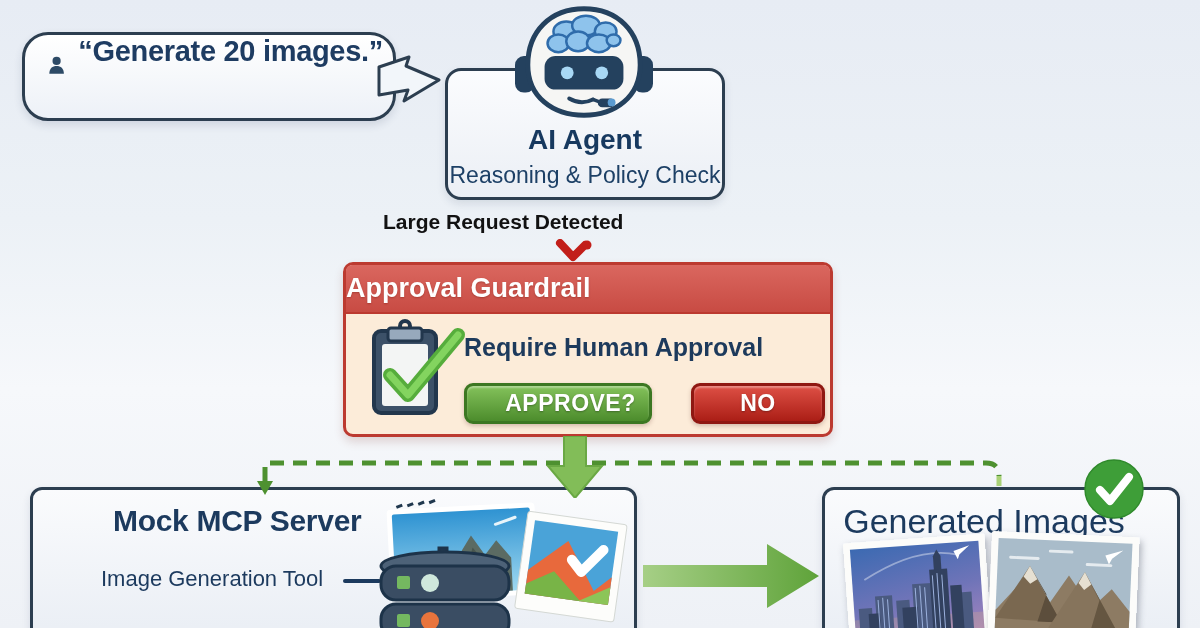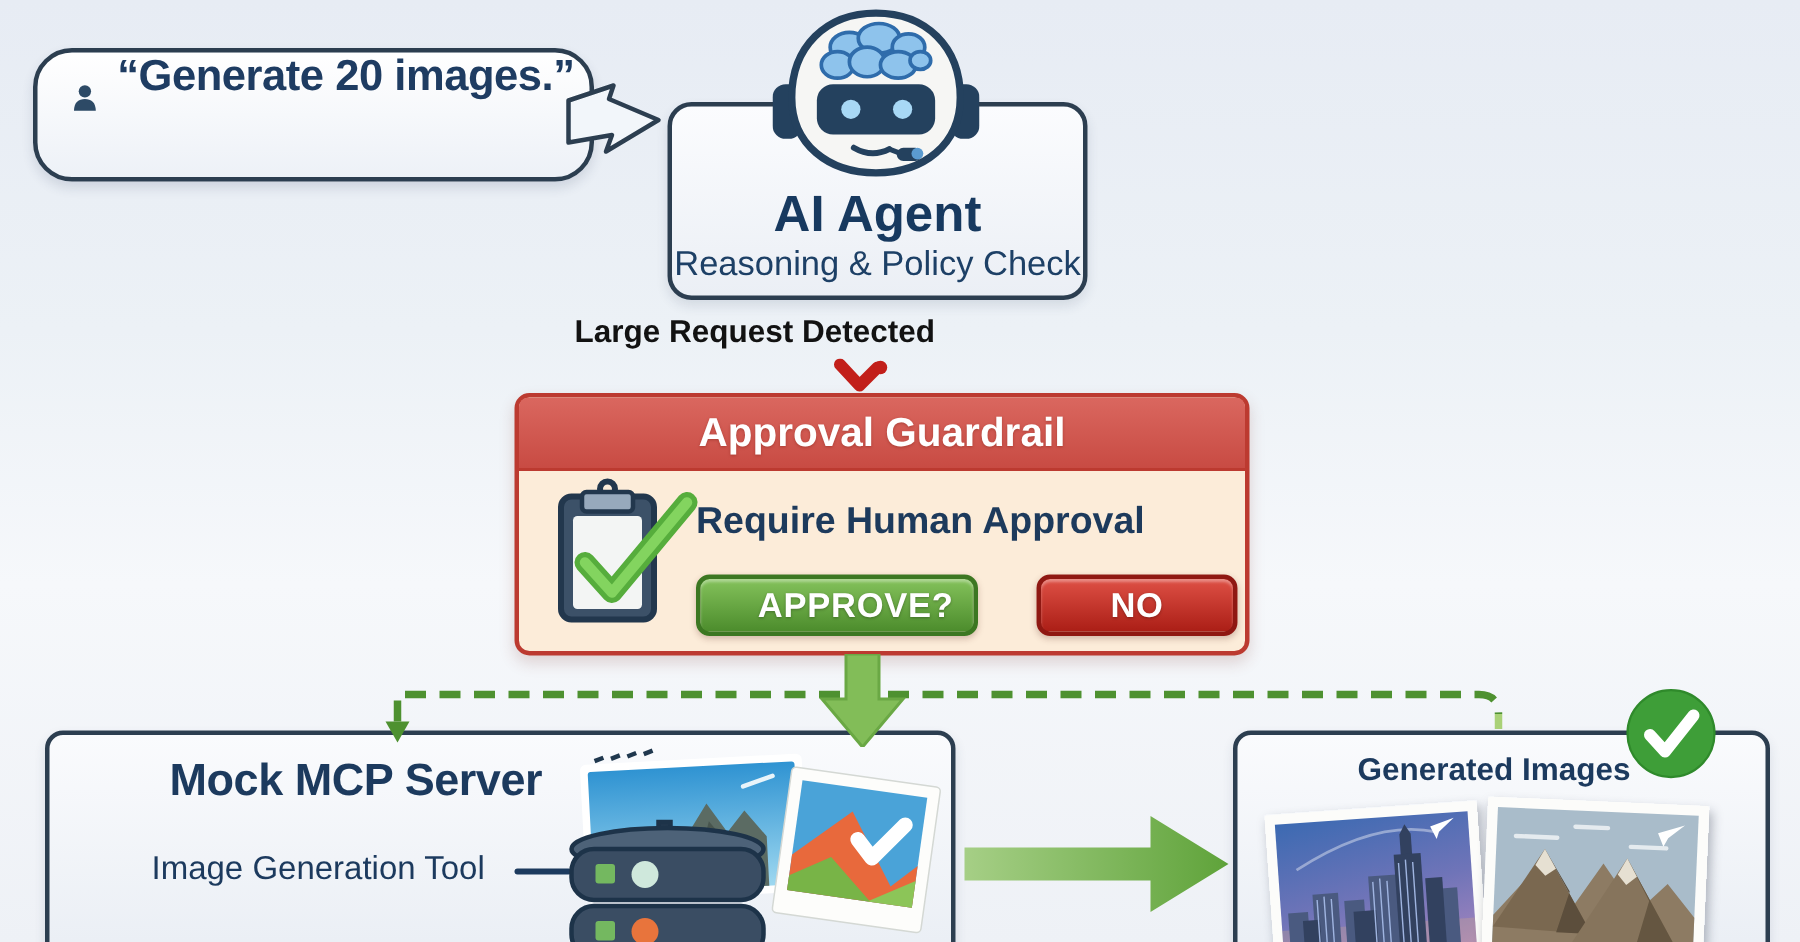--- a/index.html
+++ b/index.html
@@ -11,32 +11,32 @@
   
   .bubble{left:22px;top:32px;width:374px;height:89px;border:3px solid #2c3e50;border-radius:26px;
     background:linear-gradient(180deg,#ffffff,#edf1f7);box-shadow:0 4px 8px rgba(40,60,90,.14);
     display:flex;align-items:flex-start;gap:14px;padding:0 10px 0 24px;box-sizing:border-box;}
   .bubble-text{font-size:29px;font-weight:bold;color:#1e3c62;letter-spacing:-.3px;white-space:nowrap;}
 
   
   .agent-box{left:445px;top:68px;width:280px;height:132px;border:3px solid #2c3e50;border-radius:16px;
     background:linear-gradient(180deg,#fbfcfe,#ebeff5);box-shadow:0 4px 8px rgba(40,60,90,.12);box-sizing:border-box;}
   .robot{left:515px;top:4px;width:138px;height:116px;z-index:3;}
-  .agent-title{left:445px;top:124px;width:280px;text-align:center;font-size:34px;font-weight:bold;color:#17395f;}
+  .agent-title{left:445px;top:124px;width:280px;text-align:center;font-size:28px;font-weight:bold;color:#17395f;}
   .agent-sub{left:445px;top:162px;width:280px;text-align:center;font-size:23px;font-weight:500;color:#1d4066;}
 
   .alert-text{left:383px;top:210px;width:400px;text-align:left;font-size:21px;font-weight:600;color:#121212;}
   .alert-arrow{left:554px;top:239px;width:40px;height:24px;}
 
   
   .guardrail{left:343px;top:262px;width:490px;height:175px;border:3px solid #bc3a30;border-radius:10px;
     background:#fcecd9;box-shadow:0 5px 10px rgba(120,50,40,.18);box-sizing:border-box;overflow:visible;}
   .guardrail-header{position:absolute;left:0;top:0;right:0;height:47px;border-radius:6px 6px 0 0;
     background:linear-gradient(180deg,#da675f,#c84b43);border-bottom:2px solid #bc3a30;
-    display:flex;align-items:center;justify-content:center;}
+    display:flex;align-items:center;}
   .guardrail-title{color:#ffffff;font-size:27px;font-weight:bold;text-shadow:0 1px 2px rgba(100,20,10,.35);}
   .clipboard{position:absolute;left:20px;top:52px;width:116px;height:102px;}
   .instruction{position:absolute;left:118px;top:68px;font-size:25px;font-weight:600;color:#1d3a5c;}
   .btn{position:absolute;top:118px;height:41px;border-radius:9px;display:flex;align-items:center;justify-content:center;
     color:#fff;font-weight:bold;font-size:23px;letter-spacing:.5px;box-sizing:border-box;cursor:pointer;
     text-shadow:0 1px 2px rgba(0,0,0,.3);box-shadow:inset 0 2px 2px rgba(255,255,255,.35),0 2px 4px rgba(90,40,30,.25);}
   .btn-approve{left:118px;width:188px;background:linear-gradient(180deg,#84c25b,#4c8c2c);border:3px solid #3c7722;padding-left:25px;}
   .btn-deny{left:320px;width:134px;background:linear-gradient(180deg,#de5045,#ab1e16);border:3px solid #8f1812;margin-left:25px;}
 
   
@@ -47,21 +47,21 @@
   
   .panel{border:3px solid #2c3e50;border-radius:12px;background:linear-gradient(180deg,#fafbfd,#e7ecf3);
     box-shadow:0 4px 8px rgba(40,60,90,.12);box-sizing:border-box;}
   .mcp-box{left:30px;top:487px;width:607px;height:178px;}
   .mcp-title{position:absolute;left:80px;top:14px;font-size:30px;font-weight:bold;color:#1c3a5e;letter-spacing:-.3px;text-align:center;}
   .tool-label{position:absolute;left:68px;top:76px;font-size:22px;font-weight:400;color:#1c3a5e;}
   .tool-line{position:absolute;left:310px;top:89px;width:38px;height:4px;border-radius:2px;background:#1c3a5e;}
   .server-illo{position:absolute;left:336px;top:6px;width:266px;height:168px;}
 
   .gen-box{left:822px;top:487px;width:358px;height:178px;}
-  .gen-title{position:absolute;left:0;top:12px;width:318px;text-align:center;font-size:21px;font-weight:bold;color:#1c3a5e;padding-left:12px;}
+  .gen-title{position:absolute;left:0;top:12px;width:318px;text-align:center;font-size:34px;font-weight:normal;color:#1c3a5e;}
   .badge{position:absolute;left:258px;top:-32px;width:62px;height:62px;z-index:4;}
   .photo{position:absolute;box-shadow:2px 4px 7px rgba(40,50,70,.35);}
   .photo-city{left:22px;top:48px;width:142px;height:126px;transform:rotate(-4deg);}
   .photo-mtn{left:164px;top:44px;width:148px;height:132px;transform:rotate(2.5deg);}
 </style>
 </head>
 <body>
 
 <div id="canvas">
 

